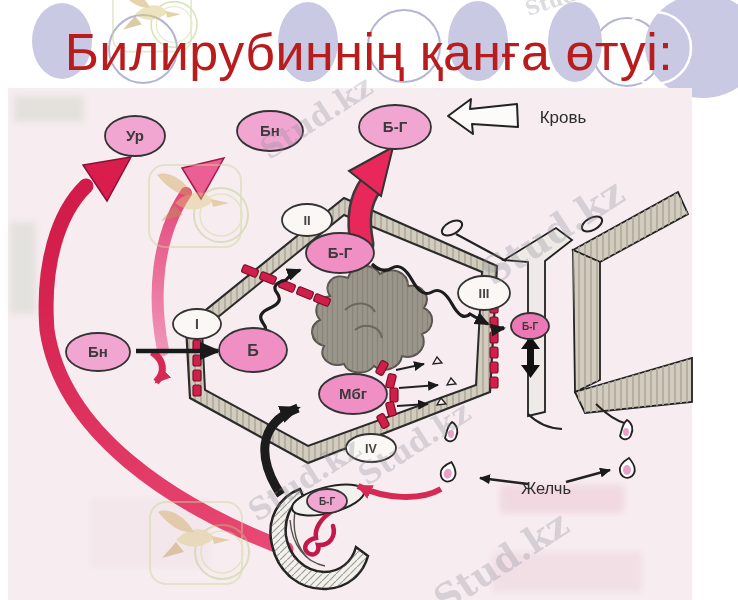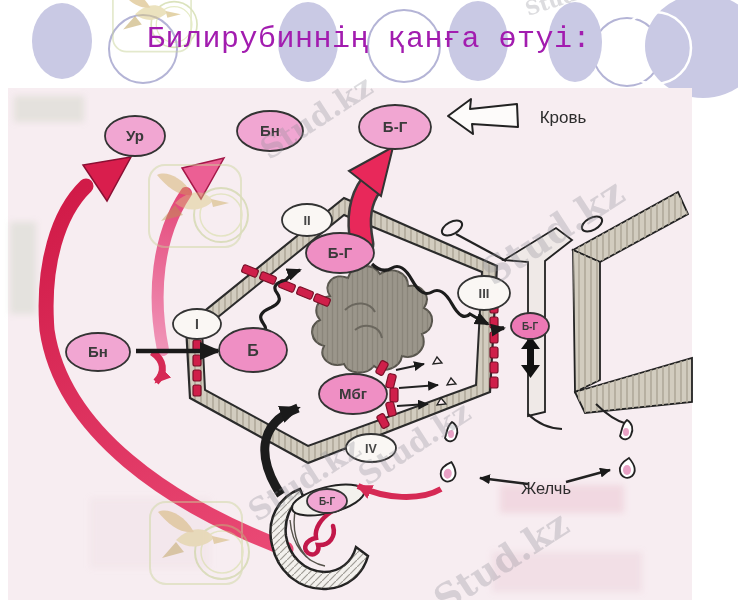--- a/index.html
+++ b/index.html
@@ -1,19 +1,19 @@
 <!DOCTYPE html>
 <html style="--node-pink: #f1a6d2; --node-pink-strong: #ef8fc4; --node-pink-deep: #ec79b5; --node-white: #faf7f4; --membrane-tan: #d2ccbf; --dash-red: #cf1f4a; --arrow-crimson: #e02b58; --arrow-pink: #ee6f9e; --ink: #1f1f1f; --panel-bg: #f7edf1; --decor-lavender: #c9c9e4; --watermark-gray: #8d8d96;"><head>
 <meta charset="utf-8">
 <style>
   html,body{margin:0;padding:0;background:#ffffff;}
   .slide{position:relative;width:738px;height:600px;background:#fff;overflow:hidden;
          font-family:"Liberation Sans",sans-serif;}
   .slide-title{position:absolute;left:0;right:0;top:22px;margin:0;text-align:center;
-    font-size:30px;font-weight:400;color:#a21caf;letter-spacing:.5px;z-index:5;font-family:Liberation Mono, monospace;}
+    font-size:52px;font-weight:400;color:#b91c1c;letter-spacing:.5px;z-index:5;}
   svg{position:absolute;left:0;top:0;}
   .node-label{font-family:"Liberation Sans",sans-serif;font-weight:600;fill:#3a3a3a;}
   .stage-label{font-family:"Liberation Sans",sans-serif;font-weight:700;fill:#454545;}
   .annot{font-family:"Liberation Sans",sans-serif;font-weight:500;fill:#2d2d2d;}
   .wm{font-family:"DejaVu Serif",serif;font-weight:700;fill:var(--watermark-gray,#8d8d96);opacity:.30;}
 </style>
 </head>
 <body>
 
 <div class="slide">

